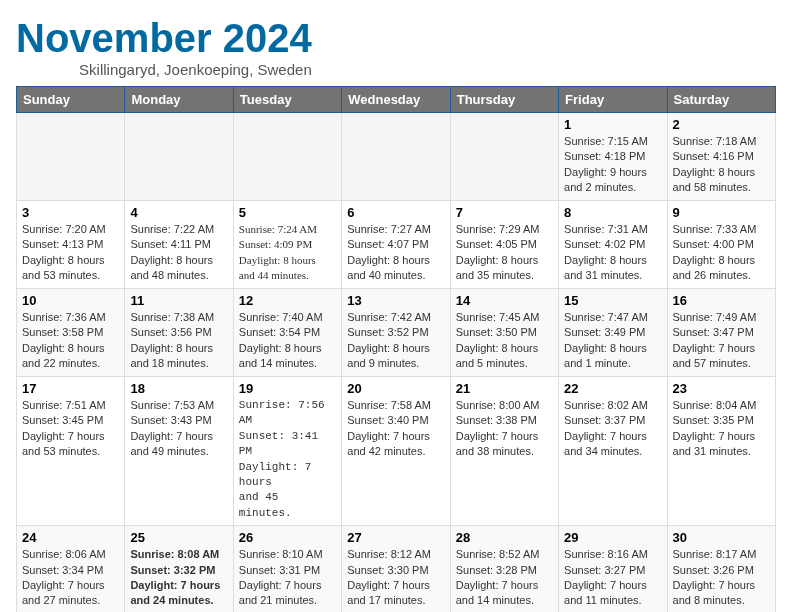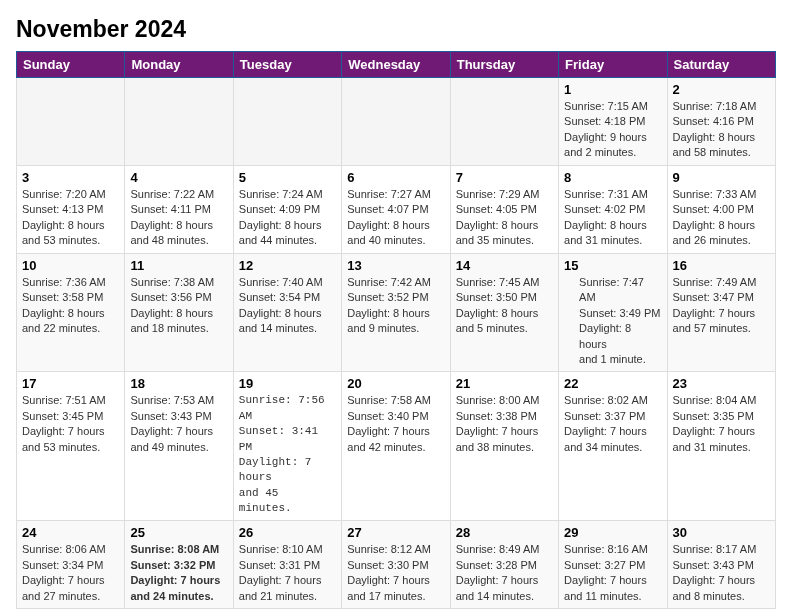--- a/index.html
+++ b/index.html
@@ -29,35 +29,35 @@
     .logo-general { color: #333; }
     .logo-blue { color: #1a7abf; }
     .logo-icon {
       width: 28px;
       height: 28px;
     }
     .title-area {
       text-align: right;
     }
     .month-title {
-      font-size: 23px;
+      font-size: 40px;
       font-weight: bold;
-      color: #000000;
+      color: #0369a1;
     }
     .location {
       font-size: 15px;
       color: #555;
     }
     .calendar-table {
       width: 100%;
       border-collapse: collapse;
       font-size: 11px;
     }
     .calendar-table th {
-      background: #701a75;
+      background: #737373;
       color: #fff;
       padding: 5px 6px;
       text-align: left;
       font-size: 13px;
       font-weight: bold;
       border: 1px solid #1e5a9a;
       margin-left: 15px;
     }
     .calendar-table td {
       border: 1px solid #ddd;
@@ -90,20 +90,21 @@
     .week-row td {
       height: 88px;
     }
   </style>
 </head>
 <body>
 
 <div class="header-area">
   <div class="title-area">
     <div class="month-title">November 2024</div>
+    <div class="location">Skillingaryd, Joenkoeping, Sweden</div>
   </div>
 </div>
 
 <table class="calendar-table">
   <thead>
     <tr id="weekday-header">
     <th>Sunday</th>
         <th>Monday</th>
         <th>Tuesday</th>
         <th>Wednesday</th>
@@ -144,21 +145,21 @@
         </td>
         <td>
           <span class="day-number">4</span>
           <div class="day-info" style="white-space: pre-line;">Sunrise: 7:22 AM
 Sunset: 4:11 PM
 Daylight: 8 hours
 and 48 minutes.</div>
         </td>
         <td>
           <span class="day-number">5</span>
-          <div class="day-info" style="white-space: pre-line;">Sunrise: 7:24 AM
+          <div class="day-info" style="white-space: pre-line; font-family: Liberation Serif, serif;">Sunrise: 7:24 AM
 Sunset: 4:09 PM
 Daylight: 8 hours
 and 44 minutes.</div>
         </td>
         <td>
           <span class="day-number">6</span>
           <div class="day-info" style="white-space: pre-line;">Sunrise: 7:27 AM
 Sunset: 4:07 PM
 Daylight: 8 hours
 and 40 minutes.</div>
@@ -216,21 +217,21 @@
         </td>
         <td>
           <span class="day-number">14</span>
           <div class="day-info" style="white-space: pre-line;">Sunrise: 7:45 AM
 Sunset: 3:50 PM
 Daylight: 8 hours
 and 5 minutes.</div>
         </td>
         <td>
           <span class="day-number">15</span>
-          <div class="day-info" style="white-space: pre-line; margin-left: 15px;">Sunrise: 7:47 AM
+          <div class="day-info" style="white-space: pre-line;">Sunrise: 7:47 AM
 Sunset: 3:49 PM
 Daylight: 8 hours
 and 1 minute.</div>
         </td>
         <td>
           <span class="day-number">16</span>
           <div class="day-info" style="white-space: pre-line;">Sunrise: 7:49 AM
 Sunset: 3:47 PM
 Daylight: 7 hours
 and 57 minutes.</div>
@@ -311,34 +312,34 @@
         </td>
         <td>
           <span class="day-number">27</span>
           <div class="day-info" style="white-space: pre-line;">Sunrise: 8:12 AM
 Sunset: 3:30 PM
 Daylight: 7 hours
 and 17 minutes.</div>
         </td>
         <td>
           <span class="day-number">28</span>
-          <div class="day-info" style="white-space: pre-line;">Sunrise: 8:49 AM
+          <div class="day-info" style="white-space: pre-line;">Sunrise: 8:52 AM
 Sunset: 3:28 PM
 Daylight: 7 hours
 and 14 minutes.</div>
         </td>
         <td>
           <span class="day-number">29</span>
           <div class="day-info" style="white-space: pre-line;">Sunrise: 8:16 AM
 Sunset: 3:27 PM
 Daylight: 7 hours
 and 11 minutes.</div>
         </td>
         <td>
           <span class="day-number">30</span>
           <div class="day-info" style="white-space: pre-line;">Sunrise: 8:17 AM
-Sunset: 3:43 PM
+Sunset: 3:26 PM
 Daylight: 7 hours
 and 8 minutes.</div>
         </td>
       </tr>
     </tbody>
 </table>
 
 </body></html>

